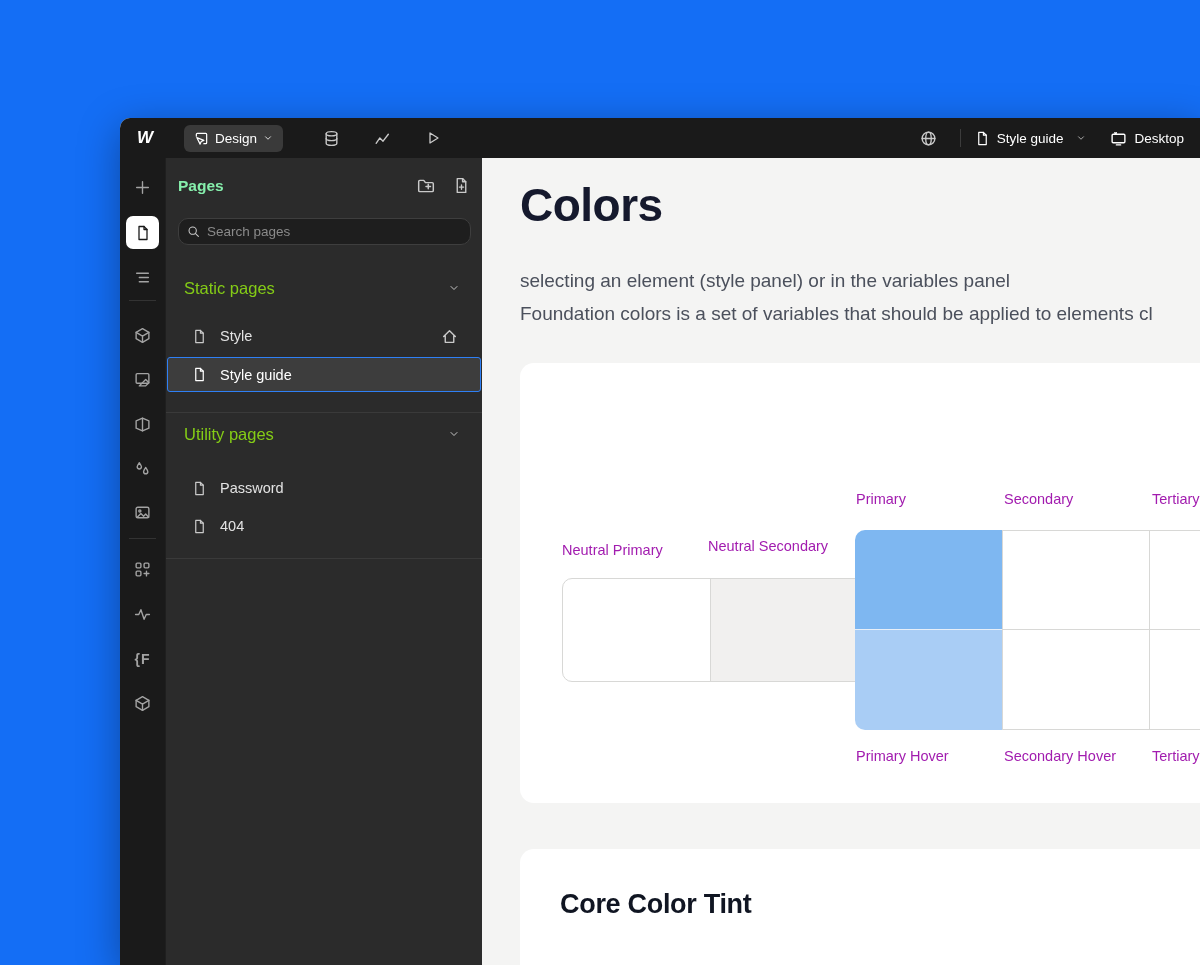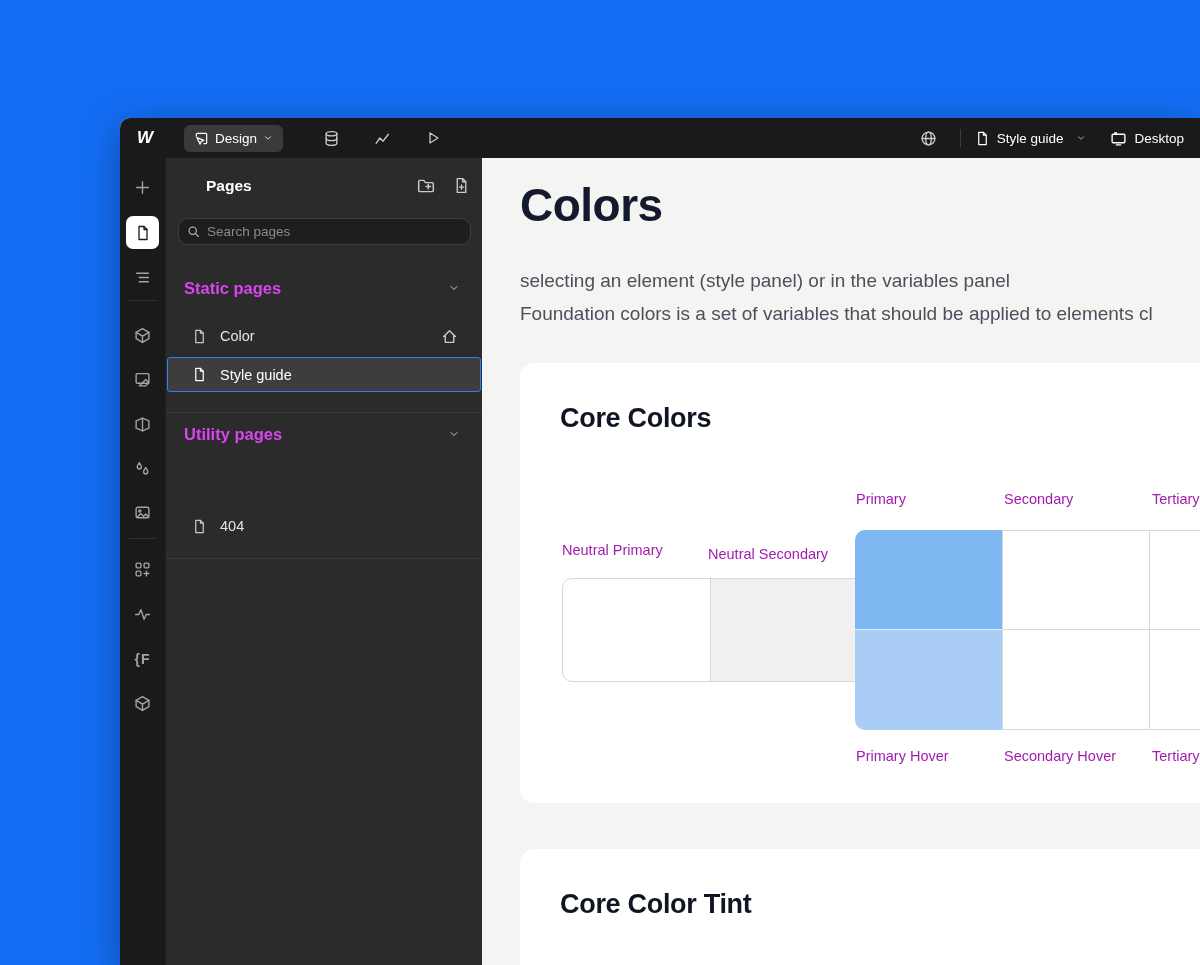--- a/index.html
+++ b/index.html
@@ -33,29 +33,29 @@
   .rail-btn.active { background:#FFFFFF; }
   .rail-btn.active .stroke { stroke:#1A1A1A; }
   .rail .stroke { stroke:#A3A3A3; }
   .rail-divider { position:absolute; left:9px; width:27px; height:1px; background:#333333; }
   .fonts-glyph { font-size:14px; font-weight:bold; color:#A3A3A3; letter-spacing:1px; }
 
   
   .panel { position:absolute; left:45px; top:40px; width:317px; bottom:0; background:#2B2B2B;
            border-left:1px solid #1F1F1F; color:#EDEDED; }
   .panel-header { position:absolute; left:12px; right:12px; top:16px; height:24px; display:flex; align-items:center; }
-  .panel-title { font-size:15.5px; font-weight:bold; color:#ffffff;margin-left:28px; }
+  .panel-title { font-size:15.5px; font-weight:bold; color:#86efac; }
   .panel-header .hicons { margin-left:auto; display:flex; gap:18px; }
   .searchbox { position:absolute; left:12px; top:60px; width:293px; height:27px; background:#1E1E1E;
                border:1px solid #3E3E3E; border-radius:10px; display:flex; align-items:center; padding:0 8px; gap:7px; }
   .searchbox input { background:transparent; border:none; outline:none; color:#E6E6E6; font-size:13.5px; width:100%;
                      font-family:"Liberation Sans", sans-serif; }
   .searchbox input::placeholder { color:#8A8A8A; }
   .section-header { position:absolute; left:18px; right:22px; height:28px; display:flex; align-items:center; justify-content:space-between; }
-  .section-header .label { font-size:16.5px; font-weight:bold; color:#d946ef; }
+  .section-header .label { font-size:16.5px; font-weight:normal; color:#84cc16; }
   .page-row { position:absolute; left:1px; width:314px; height:32px; display:flex; align-items:center; gap:13px;
               padding-left:24px; font-size:14.5px; color:#E3E3E3; border:1px solid transparent; border-radius:3px; }
   .page-row .tail { margin-left:auto; margin-right:22px; }
   .page-row.selected { background:#3D3D3D; border:1px solid #2F80F5; color:#FFFFFF; height:35px; }
   .panel-divider { position:absolute; left:0; right:0; height:1px; background:#3A3A3A; }
 
   
   .canvas { position:absolute; left:362px; top:40px; right:0; bottom:0; background:#F4F4F3; }
   .page-title { position:absolute; left:38px; top:20px; font-size:46px; font-weight:600; color:#15192D; letter-spacing:-0.5px; }
   .intro { position:absolute; left:38px; top:106px; font-size:19px; line-height:33px; color:#4B505C; white-space:nowrap; }
@@ -289,21 +289,21 @@
         </span>
       </div>
 
       <div class="page-row" style="top:162px">
         <span class="icon">
           <svg width="15" height="15" viewBox="0 0 16 16">
               <path class="stroke" d="M4 1.5h5l3 3v10H4v-13z"></path>
               <path class="stroke" d="M9 1.5v3h3"></path>
             </svg>
         </span>
-        <span>Color</span>
+        <span>Style</span>
         <span class="tail icon">
           <svg width="17" height="17" viewBox="0 0 16 16">
               <path class="stroke" d="M2.5 8L8 2.5 13.5 8M4 7v6.5h8V7"></path>
             </svg>
         </span>
       </div>
 
       <div class="page-row selected" style="top:199px">
         <span class="icon">
           <svg width="15" height="15" viewBox="0 0 16 16">
@@ -318,20 +318,29 @@
 
       <div class="section-header" style="top:262px">
         <span class="label">Utility pages</span>
         <span class="icon">
           <svg width="12" height="12" viewBox="0 0 16 16">
               <path class="stroke" d="M4 6l4 4 4-4"></path>
             </svg>
         </span>
       </div>
 
+      <div class="page-row" style="top:314px">
+        <span class="icon">
+          <svg width="15" height="15" viewBox="0 0 16 16">
+              <path class="stroke" d="M4 1.5h5l3 3v10H4v-13z"></path>
+              <path class="stroke" d="M9 1.5v3h3"></path>
+            </svg>
+        </span>
+        <span>Password</span>
+      </div>
 
       <div class="page-row" style="top:352px">
         <span class="icon">
           <svg width="15" height="15" viewBox="0 0 16 16">
               <path class="stroke" d="M4 1.5h5l3 3v10H4v-13z"></path>
               <path class="stroke" d="M9 1.5v3h3"></path>
             </svg>
         </span>
         <span>404</span>
       </div>
@@ -340,28 +349,27 @@
     </div>
 
     <div class="canvas">
       <h1 class="page-title">Colors</h1>
       <div class="intro">
         <div>selecting an element (style panel) or in the variables panel</div>
         <div>Foundation colors is a set of variables that should be applied to elements cl</div>
       </div>
 
       <div class="card card1">
-        <div class="card-title">Core Colors</div>
 
         <div class="swatch-label" style="left:336px; top:128px">Primary</div>
         <div class="swatch-label" style="left:484px; top:128px">Secondary</div>
         <div class="swatch-label" style="left:632px; top:128px">Tertiary</div>
 
         <div class="swatch-label" style="left:42px; top:179px">Neutral Primary</div>
-        <div class="swatch-label" style="left:188px; top:183px">Neutral Secondary</div>
+        <div class="swatch-label" style="left:188px; top:175px">Neutral Secondary</div>
 
         <div class="cell bordered" style="left: 42px; top: 215px; width: 149px; height: 104px; border-radius: 10px 0px 0px 10px; background-color: rgb(255, 255, 255);"></div>
         <div class="cell bordered" style="left: 190px; top: 215px; width: 146px; height: 104px; background-color: rgb(241, 240, 239);"></div>
 
         <div class="cell" style="left: 335px; top: 167px; width: 148px; height: 100px; border-radius: 10px 0px 0px; border-bottom: 1px solid rgb(232, 239, 248); background-color: rgb(126, 183, 241);"></div>
         <div class="cell" style="left: 335px; top: 267px; width: 148px; height: 100px; border-radius: 0px 0px 0px 10px; background-color: rgb(169, 205, 245);"></div>
 
         <div class="cell bordered" style="left: 482px; top: 167px; width: 148px; height: 100px; background-color: rgb(255, 255, 255);"></div>
         <div class="cell bordered" style="left: 482px; top: 266px; width: 148px; height: 101px; background-color: rgb(255, 255, 255);"></div>
 

